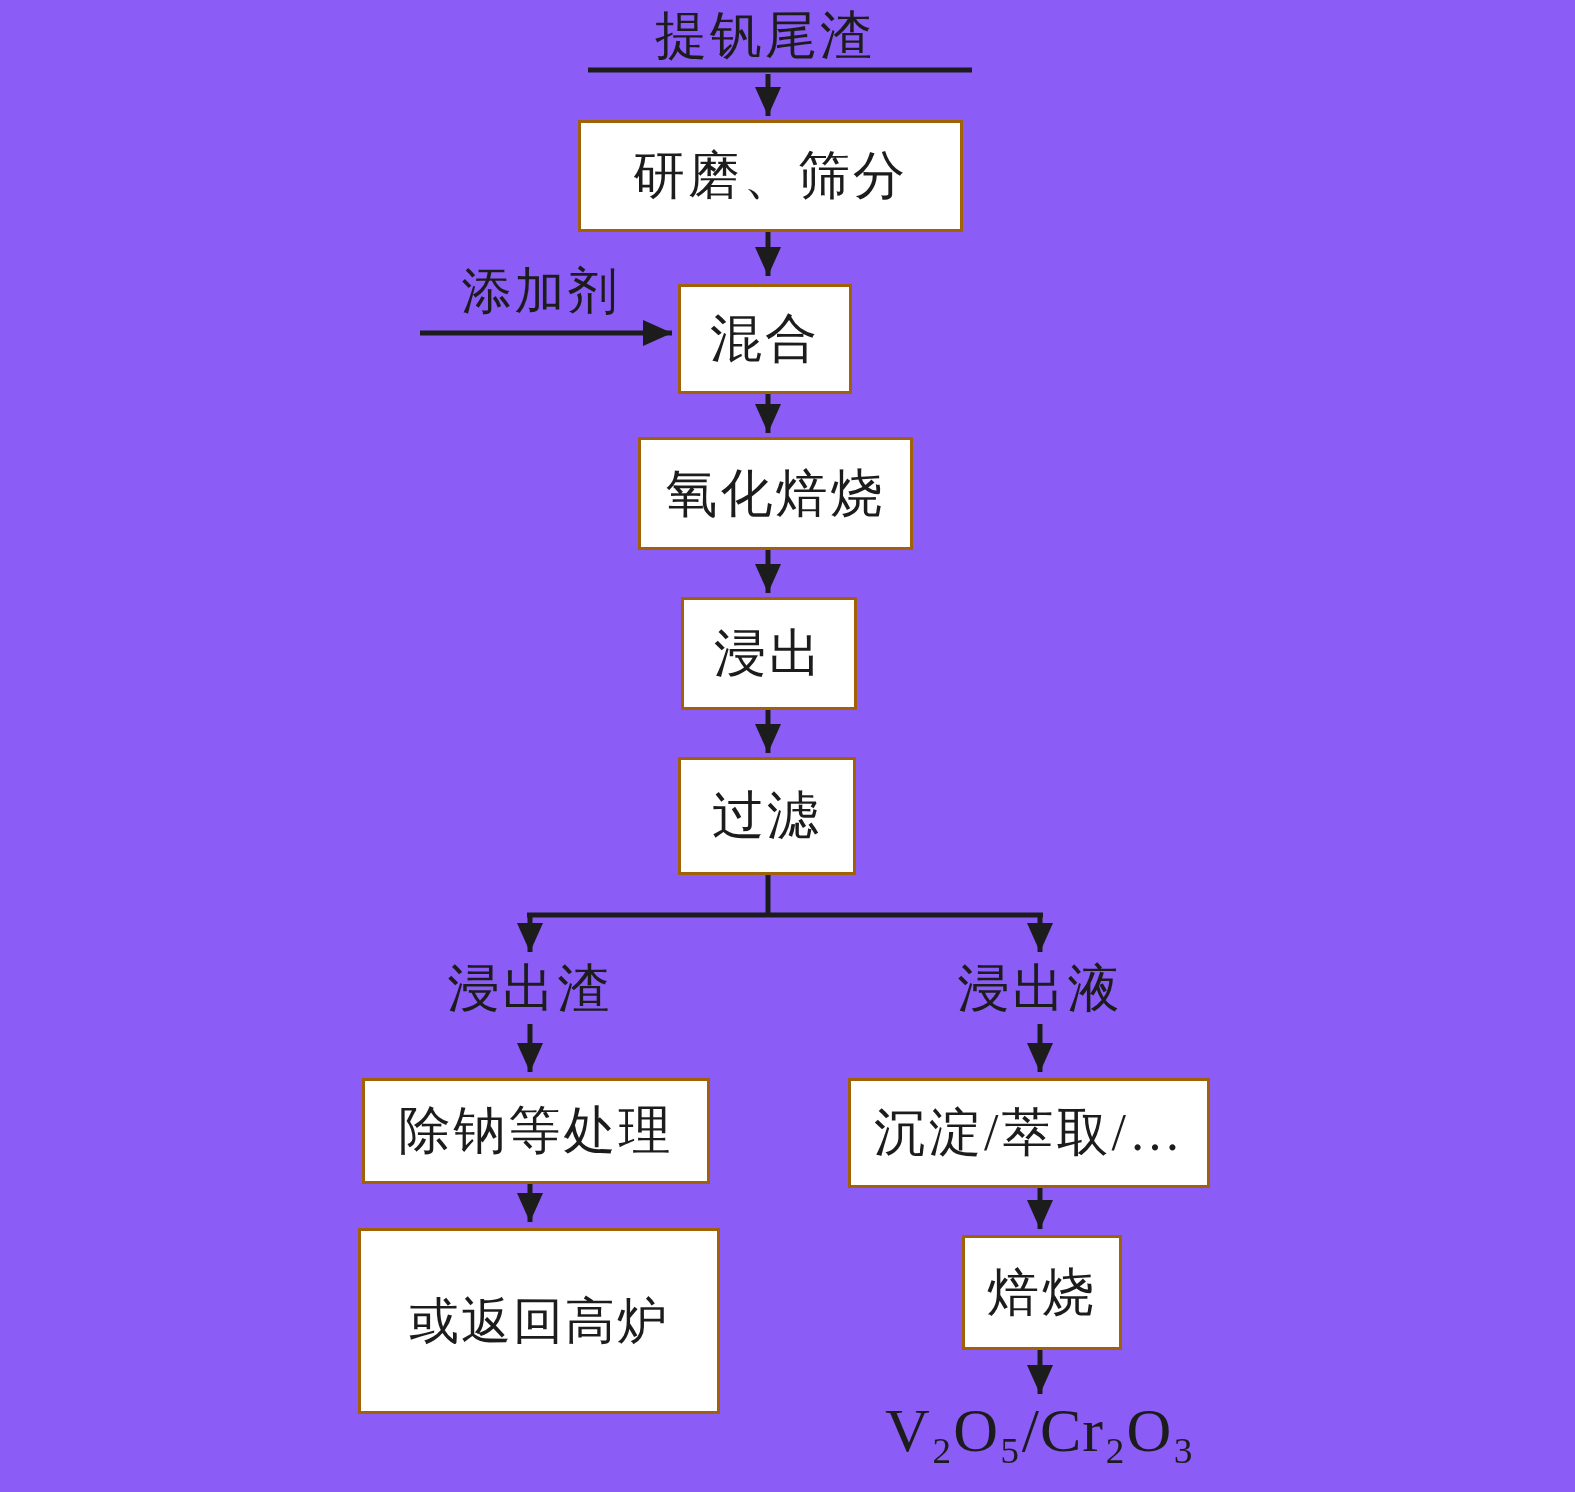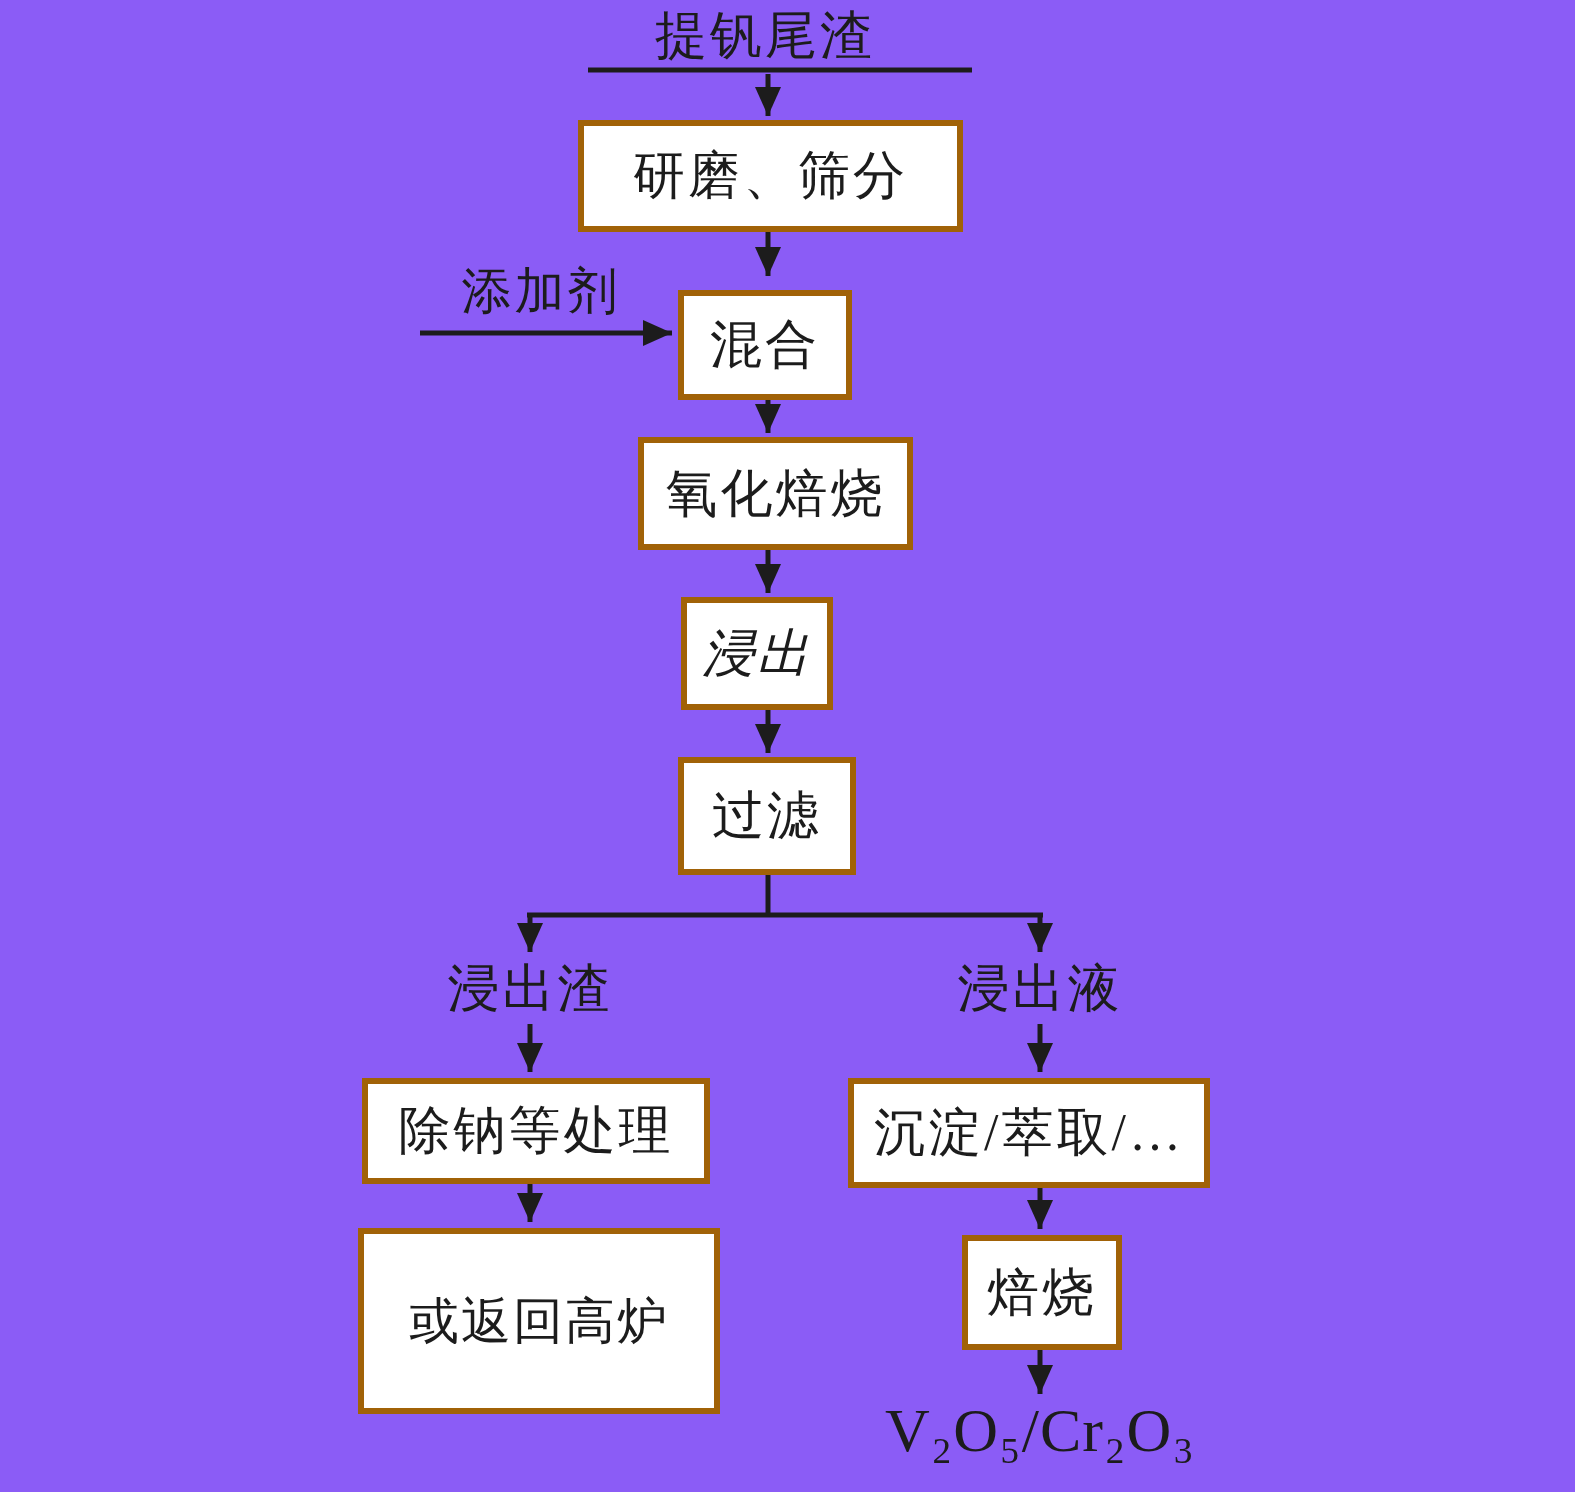--- a/index.html
+++ b/index.html
@@ -15,21 +15,21 @@
   }
   .connectors {
     position: absolute;
     left: 0; top: 0;
     width: 1575px; height: 1492px;
     pointer-events: none;
   }
   .connectors line { stroke: #1c1c1c; stroke-width: 5; }
   .box {
     position: absolute;
-    border: 6px solid #a16207;
+    border: 3px solid #a16207;
     background: #ffffff;
     display: flex;
     align-items: center;
     justify-content: center;
     text-align: center;
     font-size: 52px;
     letter-spacing: 3px;
     color: #1c1c1c;
   }
   .box.two-line {
@@ -78,25 +78,25 @@
     <line x1="1040" y1="1188" x2="1040" y2="1229" marker-end="url(#ah)"></line>
     <line x1="1040" y1="1350" x2="1040" y2="1394" marker-end="url(#ah)"></line>
   </svg>
 
   <div class="label" style="left:560px; top:6px; width:410px; height:60px;">提钒尾渣</div>
 
   <div class="box" style="left:578px; top:120px; width:385px; height:112px;">研磨、筛分</div>
 
   <div class="label" style="left:448px; top:263px; width:186px; height:56px; font-size:50px;">添加剂</div>
 
-  <div class="box" style="left:678px; top:290px; width:174px; height:110px;">混合</div>
+  <div class="box" style="left:678px; top:284px; width:174px; height:110px;">混合</div>
 
   <div class="box" style="left:628px; top:437px; width:275px; height:113px;margin-left:10px;">氧化焙烧</div>
 
-  <div class="box" style="left:681px; top:597px; width:152px; height:113px;font-style:italic;">浸出</div>
+  <div class="box" style="left:681px; top:597px; width:176px; height:113px;">浸出</div>
 
   <div class="box" style="left:678px; top:757px; width:178px; height:118px;">过滤</div>
 
   <div class="label" style="left:395px; top:960px; width:270px; height:58px;">浸出渣</div>
 
   <div class="label" style="left:905px; top:960px; width:270px; height:58px;">浸出液</div>
 
   <div class="box" style="left:362px; top:1078px; width:348px; height:106px;">除钠等处理</div>
 
   <div class="box two-line" style="left:358px; top:1228px; width:362px; height:186px;">

